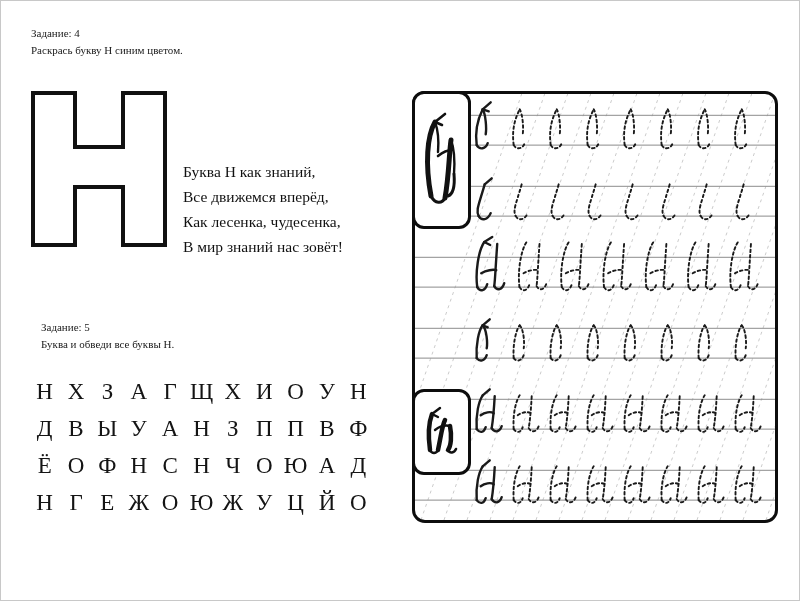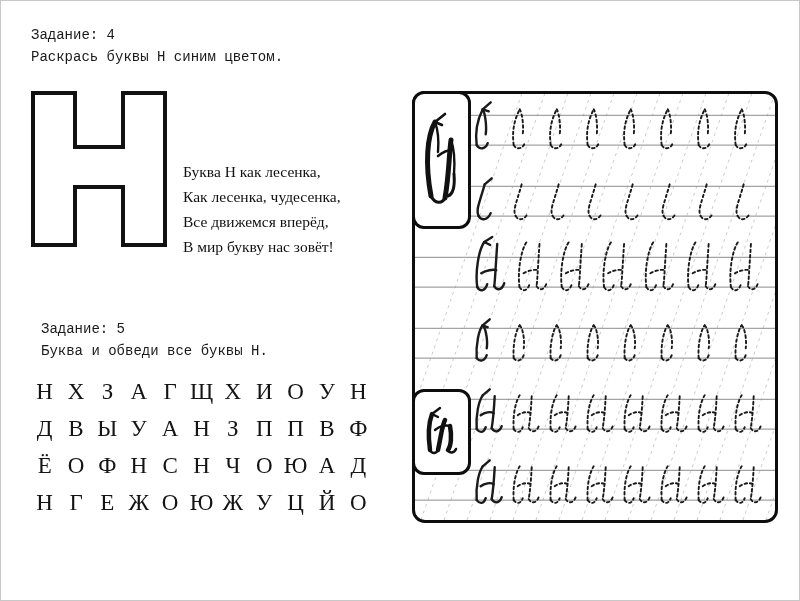--- a/index.html
+++ b/index.html
@@ -16,22 +16,22 @@
     position: relative;
     width: 800px;
     height: 601px;
     background: #ffffff;
     border: 1px solid #c8c8c8;
   }
 
   
   .task-head {
     position: absolute;
-    font-family: Liberation Mono, monospace;
-    font-size: 14px;
+    font-family: Liberation Serif, serif;
+    font-size: 11px;
     color: #1a1a1a;
     line-height: 1.55;
     white-space: nowrap;
   }
   .task-head .t-line { display: block; }
 
   
   #task4-head { left: 30px;  top: 24px; }
   #task5-head { left: 40px;  top: 318px; }
   #task6-head { left: 464px; top: 24px; }
@@ -103,34 +103,34 @@
   #label-box-2 { left: 411px; top: 388px; width: 59px; height: 86px; }
   .label-box svg { display: block; }
 </style>
 </head>
 <body>
 
 <div class="page">
 
   <div class="task-head" id="task4-head">
     <span class="t-line">Задание: 4</span>
-    <span class="t-line">Раскрась буквы Н синим цветом.</span>
+    <span class="t-line">Раскрась букву Н синим цветом.</span>
   </div>
 
   <div class="bigletter">
     <svg width="140" height="160" viewBox="0 0 140 160" aria-hidden="true">
       <path d="M4 4 L46 4 L46 58 L94 58 L94 4 L136 4 L136 156 L94 156 L94 98 L46 98 L46 156 L4 156 Z" fill="#ffffff" stroke="#111111" stroke-width="4" stroke-linejoin="miter"></path>
     </svg>
   </div>
 
   <div class="poem">
-    <span class="p-line">Буква Н как лесенка,</span>
+    <span class="p-line">Буква Н как знаний,</span>
+    <span class="p-line">Все движемся вперёд,</span>
     <span class="p-line">Как лесенка, чудесенка,</span>
-    <span class="p-line">Все движемся вперёд,</span>
-    <span class="p-line">В мир букву нас зовёт!</span>
+    <span class="p-line">В мир знаний нас зовёт!</span>
   </div>
 
   <div class="task-head" id="task5-head">
     <span class="t-line">Задание: 5</span>
     <span class="t-line">Буква и обведи все буквы Н.</span>
   </div>
 
   <div class="lettergrid" id="letter-grid">
       <div class="cell">Н</div>
       <div class="cell">Х</div>

